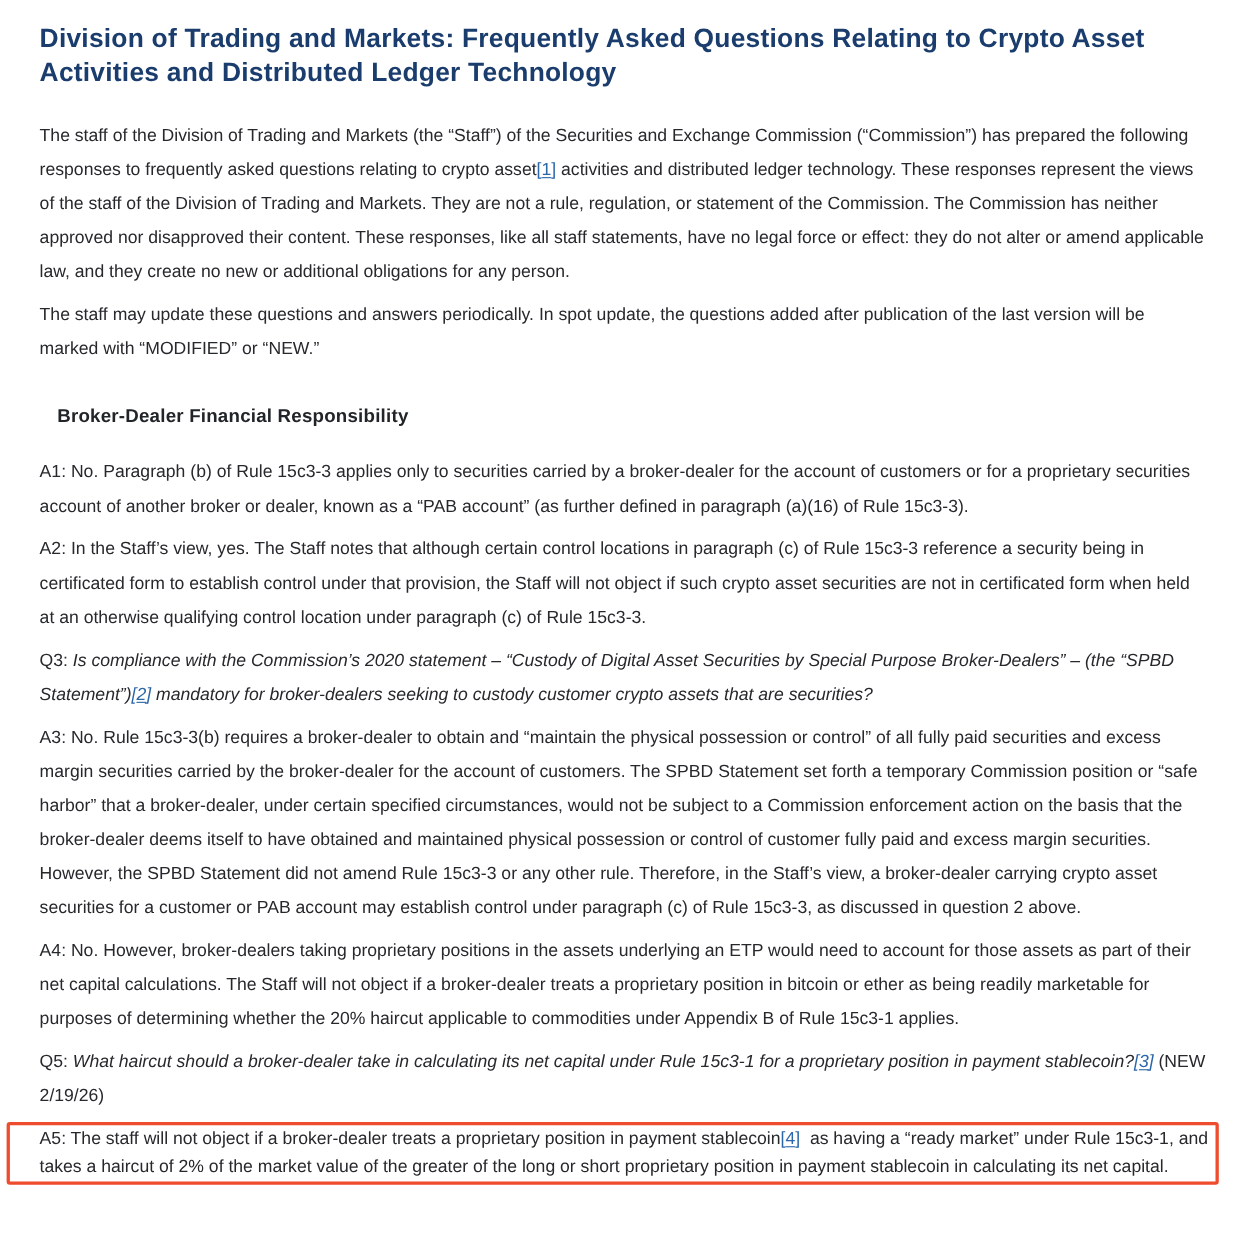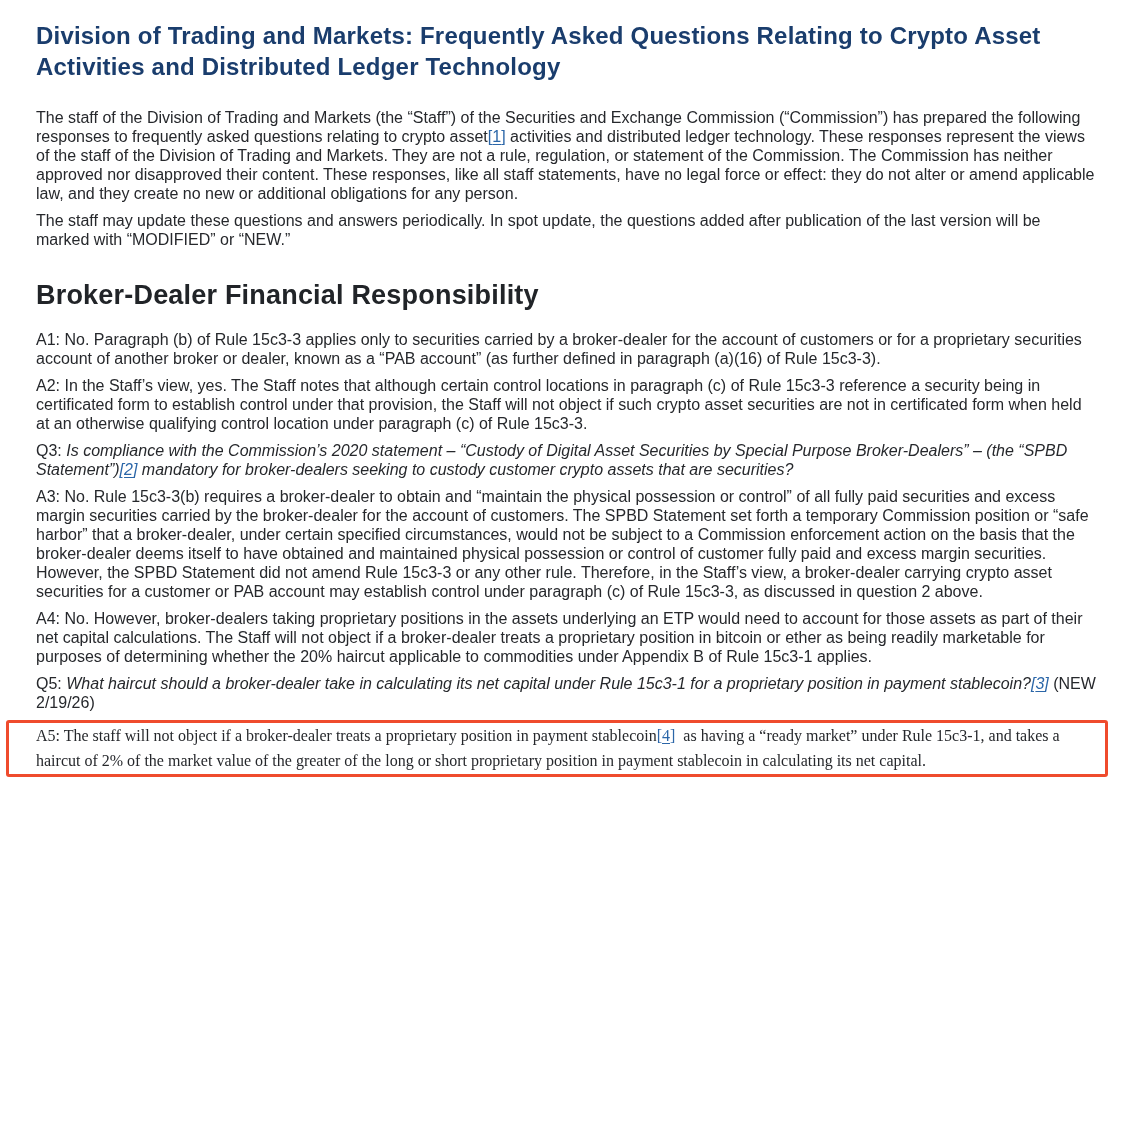--- a/index.html
+++ b/index.html
@@ -21,46 +21,45 @@
   }
   h1 {
     font-size: 24px;
     line-height: 31px;
     font-weight: 700;
     color: var(--title-color);
     margin: 4px 0 26px 0;
     letter-spacing: 0.2px;
   }
   h2 {
-    font-size: 27px;
+    font-size: 17px;
     line-height: 28px;
     font-weight: 700;
     color: var(--heading-color);
-    margin: 32px 0 21px 0;
+    margin: 32px 0 21px 16px;
     letter-spacing: 0.2px;
   }
   p.rich {
     font-size: 16px;
-    line-height: 19px;
+    line-height: 31px;
     margin: 0 0 8px 0;
   }
   .it, em { font-style: italic; }
   .fn-link {
     color: var(--link-color);
     text-decoration: none;
     cursor: pointer;
   }
   .fn-link .u { text-decoration: underline; text-underline-offset: 2px; }
   .answer-wrap { margin: 0; }
   .answer-wrap.highlight {
     border: 3px solid var(--highlight-border);
     border-radius: 3px;
     margin: 4px -12px 0 -30px;
     padding: 1px 6px 1px 27px;
-    font-family: Liberation Serif, serif;
   }
   .answer-wrap.highlight p.rich { margin: 0; line-height: 24.5px; }
 </style>
 </head>
 <body>
 
 <h1>Division of Trading and Markets: Frequently Asked Questions Relating to Crypto Asset Activities and Distributed Ledger Technology</h1>
 
 <div id="intro">
   <p class="rich"><span>The staff of the Division of Trading and Markets (the “Staff”) of the Securities and Exchange Commission (“Commission”) has prepared the following responses to frequently asked questions relating to crypto asset</span><a href="#" class="fn-link">[<span class="u">1</span>]</a><span> activities and distributed ledger technology. These responses represent the views of the staff of the Division of Trading and Markets. They are not a rule, regulation, or statement of the Commission. The Commission has neither approved nor disapproved their content. These responses, like all staff statements, have no legal force or effect: they do not alter or amend applicable law, and they create no new or additional obligations for any person.</span></p>

